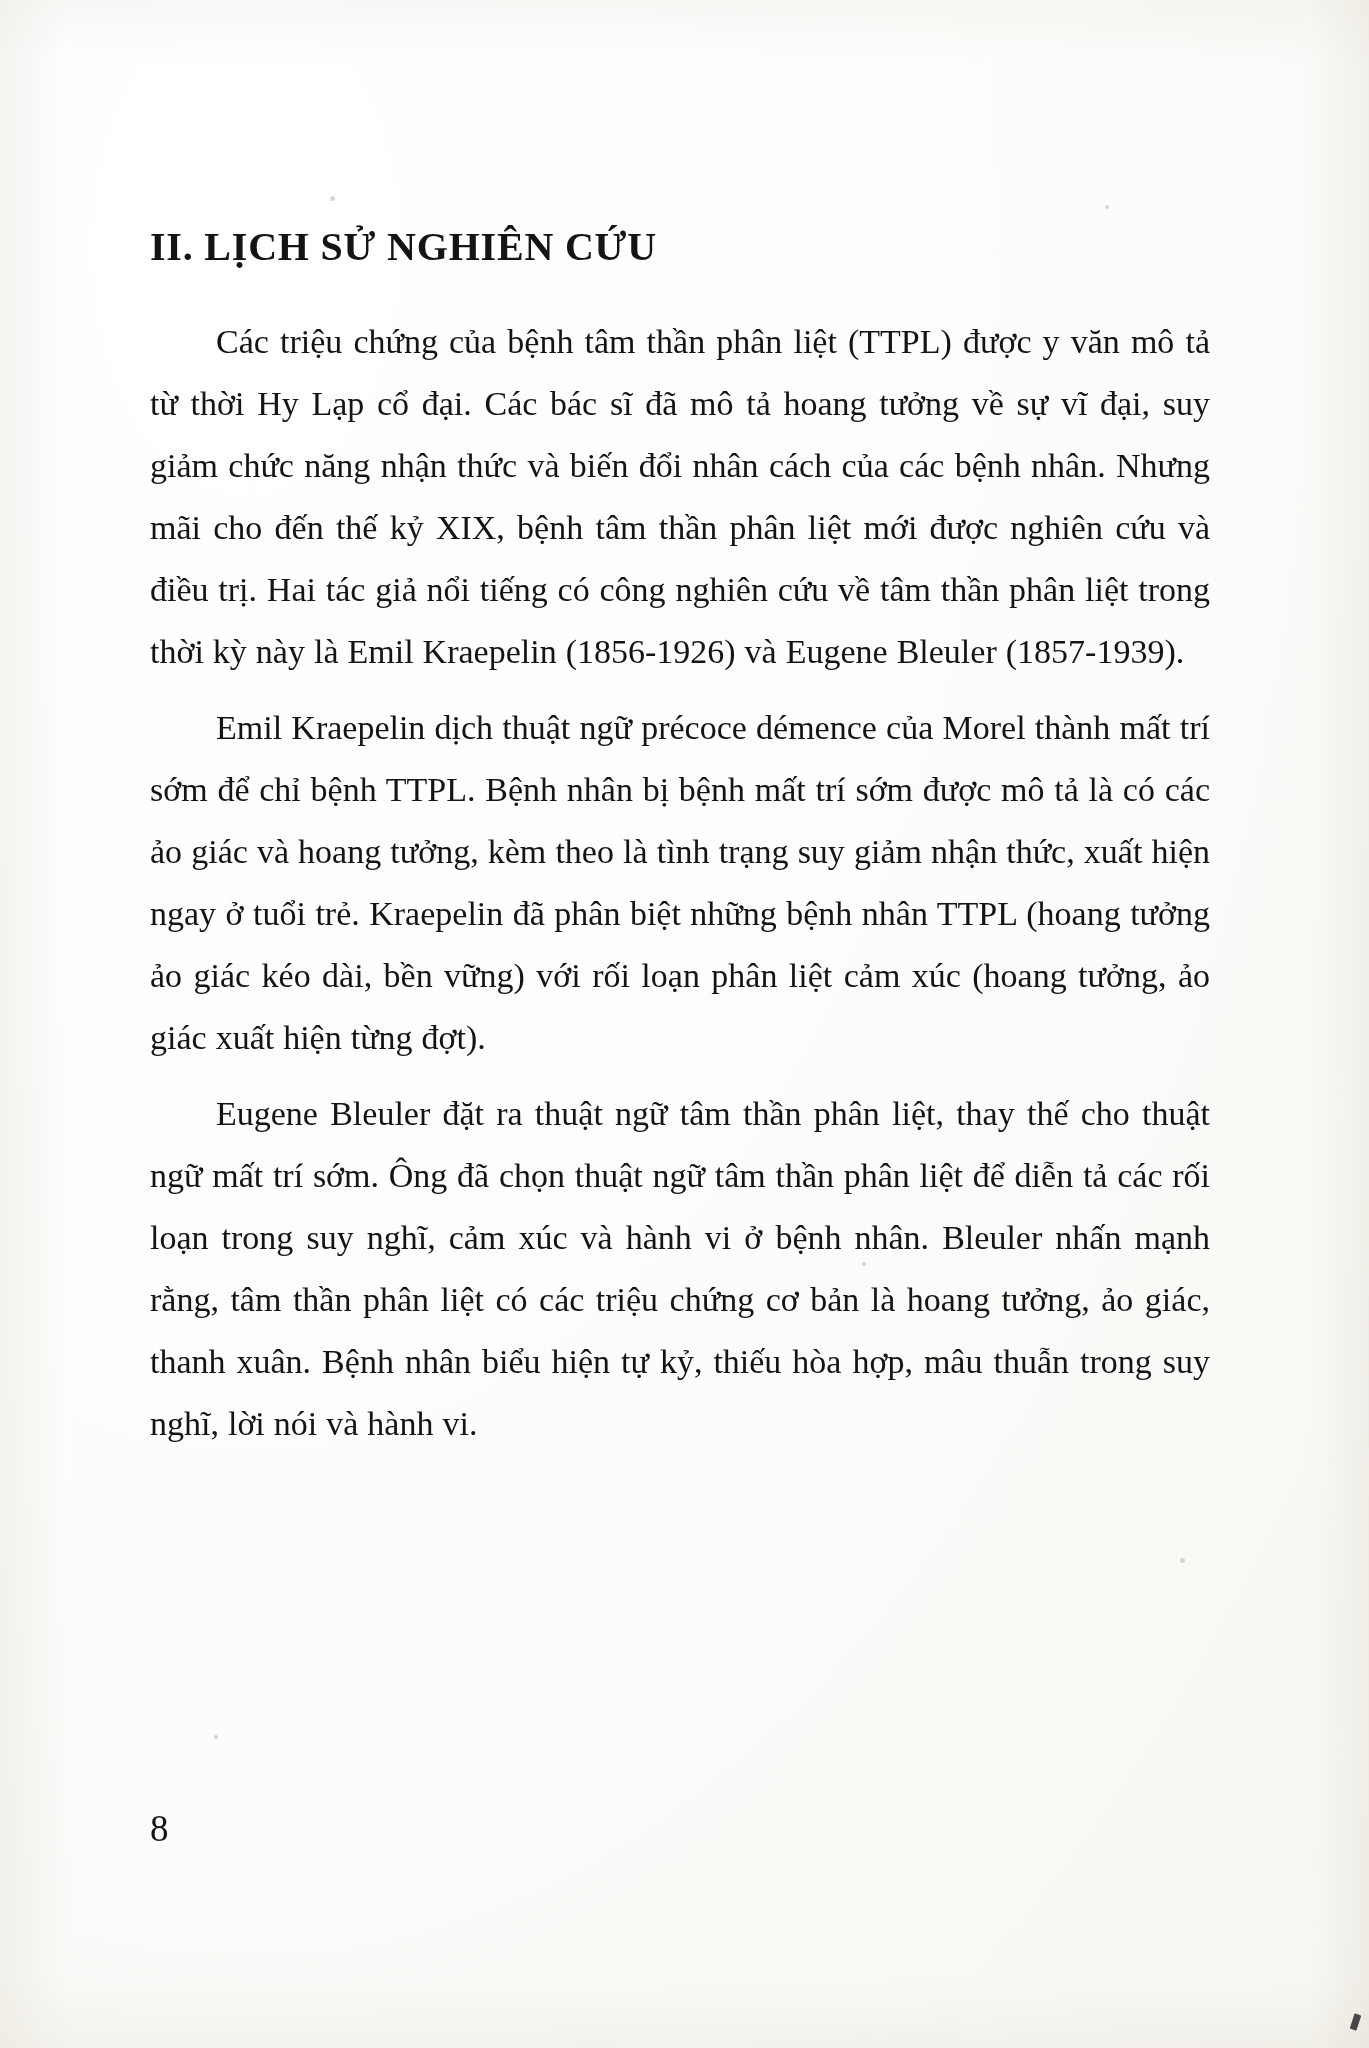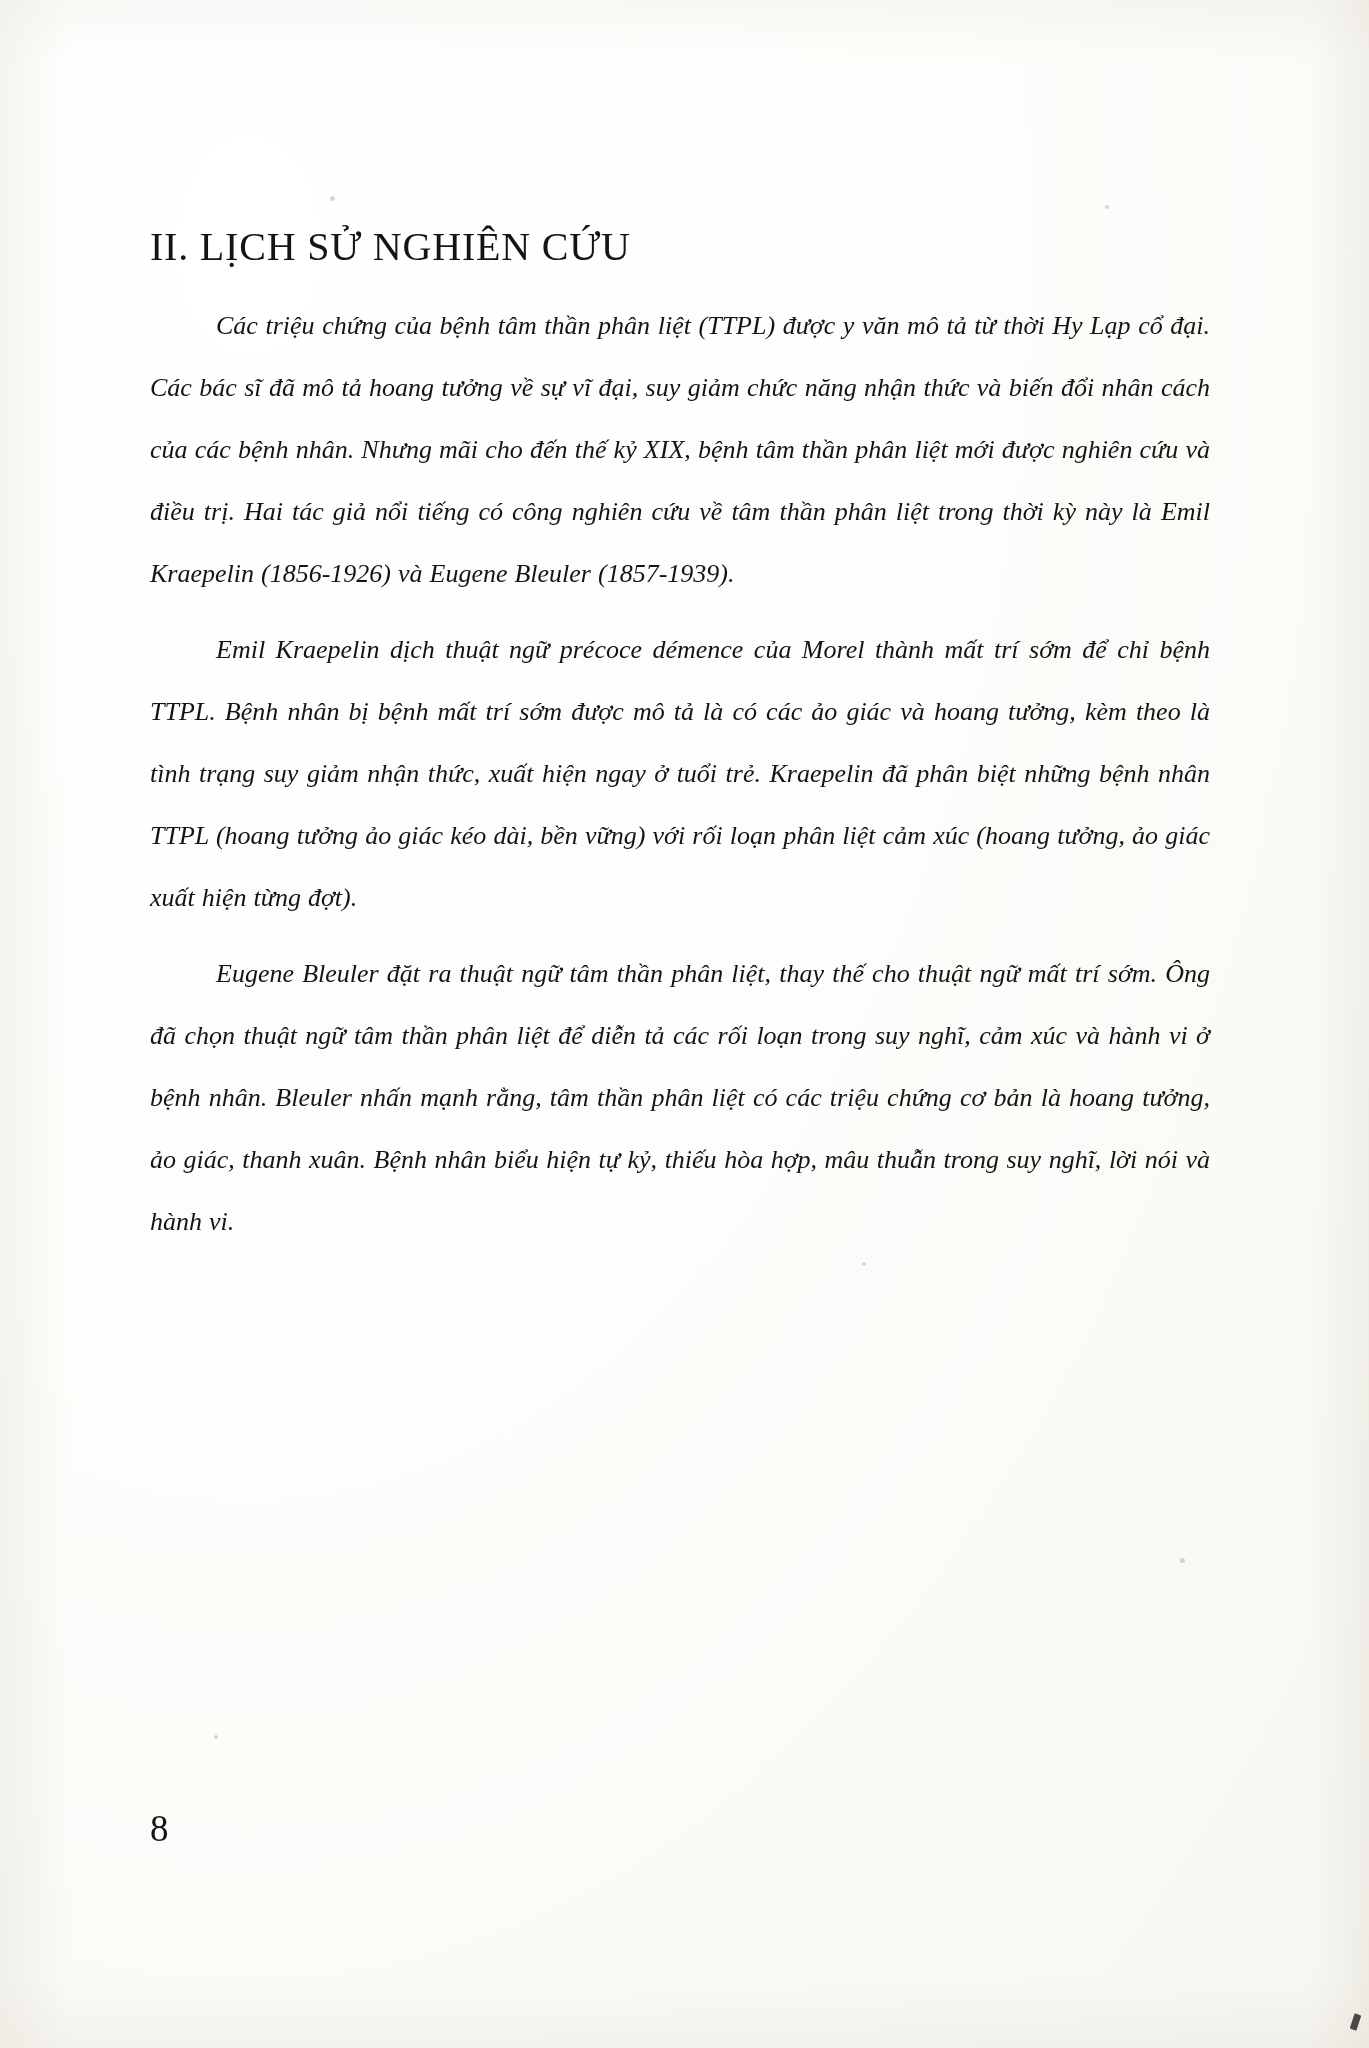--- a/index.html
+++ b/index.html
@@ -52,38 +52,37 @@
 
   .content {
     position: absolute;
     left: 150px;
     top: 225px;
     width: 1060px;
   }
 
   h1.section-heading {
     font-size: 40px;
-    font-weight: 400;
+    font-weight: 700;
     letter-spacing: 0.8px;
-    margin: 0 0 26px 0;
+    margin: 0 0 42px 0;
     line-height: 1.1;
     text-transform: none;
     font-family: "Liberation Serif", "DejaVu Serif", serif;
   }
 
   p.body-para {
-    font-size: 26px;
+    font-size: 34px;
     line-height: 62px;
     margin: 0 0 14px 0;
     text-align: justify;
     text-justify: inter-word;
     text-indent: 66px;
     word-spacing: 0.5px;
     font-family: "Liberation Serif", "DejaVu Serif", serif;
-    font-style: italic;
   }
   p.body-para:last-of-type { margin-bottom: 0; }
 
   .page-number {
     position: absolute;
     left: 150px;
     top: 1810px;
     font-size: 37px;
     line-height: 1;
     font-family: "Liberation Serif", "DejaVu Serif", serif;

